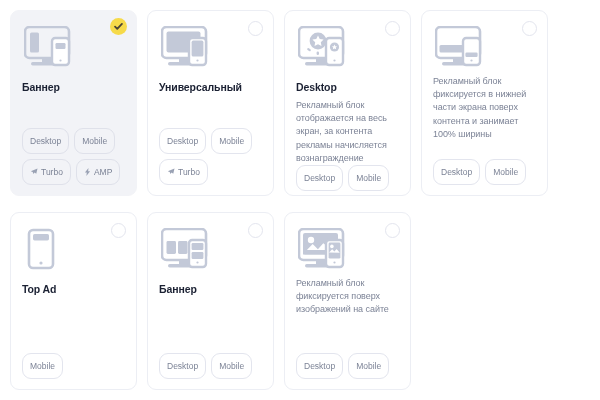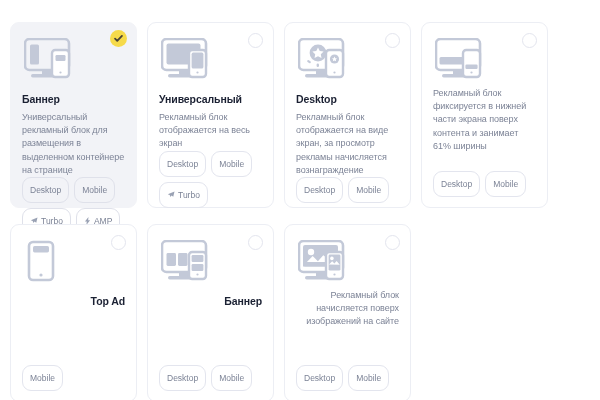--- a/index.html
+++ b/index.html
@@ -10,38 +10,37 @@
     overflow: hidden;
   }
   #grid {
     position: relative;
     width: 600px; height: 292px;
     padding: 10px 0 0 10px;
     display: flex;
     flex-wrap: wrap;
     align-content: flex-start;
     gap: 16px 10px;
-    margin-top: 12px;
   }
   .card {
     position: relative;
     width: 127px;
     height: 186px;
     border-radius: 9px;
     background: #ffffff;
     border: 1px solid #eceef4;
     padding: 11px 11px 10px 11px;
     display: flex;
     flex-direction: column;
   }
   .card.selected {
     background: #f2f3f7;
     border-color: #f2f3f7;
   }
-  .card.row2 { height: 178px; text-align: right; }
+  .card.row2 { height: 178px; }
 
   
   .radio {
     position: absolute;
     top: 10px; right: 10px;
     width: 15px; height: 15px;
     border-radius: 50%;
     border: 1.6px solid #e3e5ee;
     background: transparent;
   }
@@ -113,21 +112,20 @@
           <rect x="1" y="1" width="44" height="31" rx="4.5" fill="none" stroke="#c3c9d8" stroke-width="2.6"></rect>
           <rect x="18" y="32" width="10" height="5" fill="#c3c9d8"></rect>
           <rect x="7" y="36" width="32" height="3.4" rx="1.7" fill="#c3c9d8"></rect>
           <rect x="6" y="6.5" width="9" height="20" rx="1.6" fill="#c3c9d8"></rect>
           <rect x="28" y="12" width="17" height="27" rx="3.2" fill="#ffffff" stroke="#c3c9d8" stroke-width="2.4"></rect>
           <rect x="31.5" y="17" width="10" height="6" rx="1.2" fill="#c3c9d8"></rect>
           <circle cx="36.5" cy="34.5" r="1.1" fill="#c3c9d8"></circle>
         </svg>
       </div>
       <div class="title">Баннер</div>
-      <div class="desc">Универсальный рекламный блок для размещения в выделенном контейнере на странице</div>
       <div class="tags">
         <div class="tagrow">
           <span class="tag">
             <span>Desktop</span>
           </span>
           <span class="tag">
             <span>Mobile</span>
           </span>
         </div>
         <div class="tagrow">
@@ -157,21 +155,20 @@
           <rect x="1" y="1" width="44" height="31" rx="4.5" fill="none" stroke="#c3c9d8" stroke-width="2.6"></rect>
           <rect x="18" y="32" width="10" height="5" fill="#c3c9d8"></rect>
           <rect x="7" y="36" width="32" height="3.4" rx="1.7" fill="#c3c9d8"></rect>
           <rect x="5.5" y="5.5" width="34" height="21" rx="2" fill="#c3c9d8"></rect>
           <rect x="28" y="12" width="17" height="27" rx="3.2" fill="#ffffff" stroke="#c3c9d8" stroke-width="2.4"></rect>
           <rect x="30.6" y="14.6" width="11.8" height="16" rx="1.6" fill="#c3c9d8"></rect>
           <circle cx="36.5" cy="34.5" r="1.1" fill="#c3c9d8"></circle>
         </svg>
       </div>
       <div class="title">Универсальный</div>
-      <div class="desc">Рекламный блок отображается на весь экран</div>
       <div class="tags">
         <div class="tagrow">
           <span class="tag">
             <span>Desktop</span>
           </span>
           <span class="tag">
             <span>Mobile</span>
           </span>
         </div>
         <div class="tagrow">
@@ -198,21 +195,21 @@
           <rect x="9" y="22.5" width="4" height="2.2" rx="1.1" fill="#c3c9d8" transform="rotate(35 11 23.6)"></rect>
           <rect x="27" y="22.5" width="4" height="2.2" rx="1.1" fill="#c3c9d8" transform="rotate(-35 29 23.6)"></rect>
           <rect x="18.6" y="25.6" width="2.4" height="3.4" rx="1.2" fill="#c3c9d8"></rect>
           <rect x="28" y="12" width="17" height="27" rx="3.2" fill="#ffffff" stroke="#c3c9d8" stroke-width="2.4"></rect>
           <circle cx="36.5" cy="21" r="4.6" fill="#c3c9d8"></circle>
           <path d="M36.5 18.6l.8 1.6 1.75.22-1.28 1.2.32 1.72-1.59-.84-1.59.84.32-1.72-1.28-1.2 1.75-.22z" fill="#ffffff"></path>
           <circle cx="36.5" cy="34.5" r="1.1" fill="#c3c9d8"></circle>
         </svg>
       </div>
       <div class="title">Desktop</div>
-      <div class="desc">Рекламный блок отображается на виде экран, за просмотр рекламы начисляется вознаграждение</div>
+      <div class="desc">Рекламный блок отображается на весь экран, за контента рекламы начисляется вознаграждение</div>
       <div class="tags">
         <div class="tagrow">
           <span class="tag">
             <span>Desktop</span>
           </span>
           <span class="tag">
             <span>Mobile</span>
           </span>
         </div>
       </div>
@@ -223,21 +220,21 @@
         <svg width="68" height="44" viewBox="0 0 68 44">
           <rect x="1" y="1" width="44" height="31" rx="4.5" fill="none" stroke="#c3c9d8" stroke-width="2.6"></rect>
           <rect x="18" y="32" width="10" height="5" fill="#c3c9d8"></rect>
           <rect x="7" y="36" width="32" height="3.4" rx="1.7" fill="#c3c9d8"></rect>
           <rect x="4.5" y="19" width="36" height="7.5" rx="1.5" fill="#c3c9d8"></rect>
           <rect x="28" y="12" width="17" height="27" rx="3.2" fill="#ffffff" stroke="#c3c9d8" stroke-width="2.4"></rect>
           <rect x="30.4" y="26.5" width="12.2" height="4.4" rx="1.2" fill="#c3c9d8"></rect>
           <circle cx="36.5" cy="34.5" r="1.1" fill="#c3c9d8"></circle>
         </svg>
       </div>
-      <div class="desc">Рекламный блок фиксируется в нижней части экрана поверх контента и занимает 61% ширины</div>
+      <div class="desc">Рекламный блок фиксируется в нижней части экрана поверх контента и занимает 100% ширины</div>
       <div class="tags">
         <div class="tagrow">
           <span class="tag">
             <span>Desktop</span>
           </span>
           <span class="tag">
             <span>Mobile</span>
           </span>
         </div>
       </div>
@@ -299,21 +296,21 @@
           <circle cx="13" cy="12" r="3.2" fill="#ffffff"></circle>
           <path d="M6.5 24.5l8.2-8.6 5.2 5.4 5.4-6.1 12.6 9.3z" fill="#ffffff"></path>
           <rect x="5" y="22" width="35" height="4.5" fill="#c3c9d8"></rect>
           <rect x="28" y="12" width="17" height="27" rx="3.2" fill="#ffffff" stroke="#c3c9d8" stroke-width="2.4"></rect>
           <rect x="30.6" y="14.6" width="11.8" height="16" rx="1.4" fill="#c3c9d8"></rect>
           <circle cx="33.9" cy="18.4" r="1.8" fill="#ffffff"></circle>
           <path d="M31 24.6l3.2-3.4 2.2 2.3 2.2-2.6 3.2 3.8z" fill="#ffffff"></path>
           <circle cx="36.5" cy="34.5" r="1.1" fill="#c3c9d8"></circle>
         </svg>
       </div>
-      <div class="desc">Рекламный блок начисляется поверх изображений на сайте</div>
+      <div class="desc">Рекламный блок фиксируется поверх изображений на сайте</div>
       <div class="tags">
         <div class="tagrow">
           <span class="tag">
             <span>Desktop</span>
           </span>
           <span class="tag">
             <span>Mobile</span>
           </span>
         </div>
       </div>

